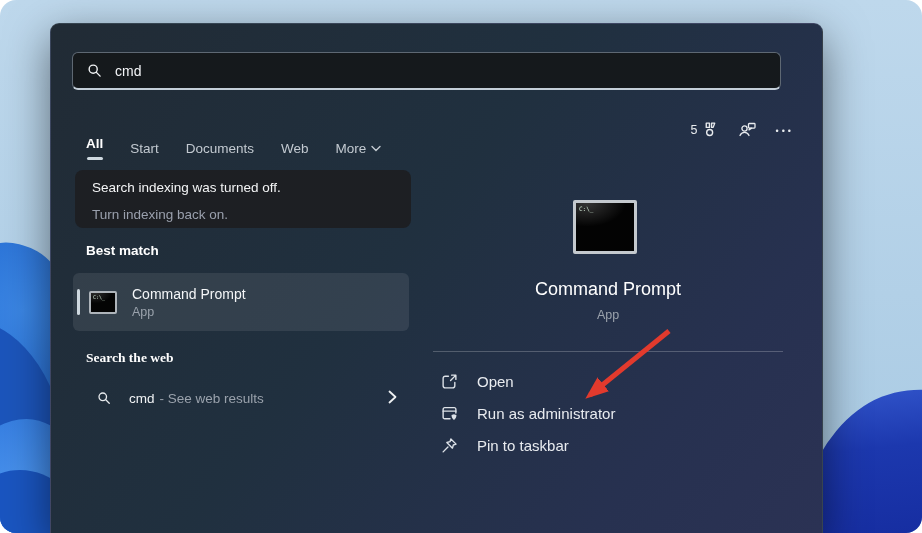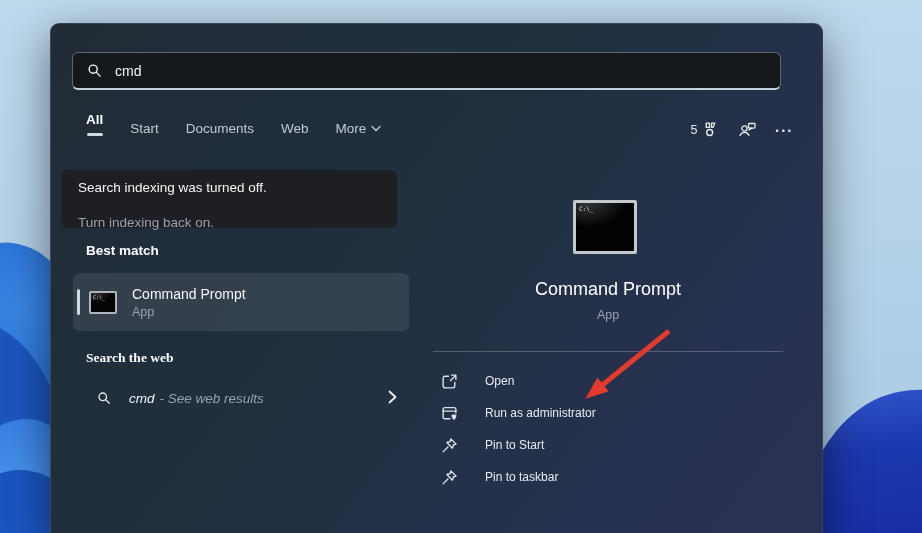--- a/index.html
+++ b/index.html
@@ -1,17 +1,17 @@
 <!DOCTYPE html>
 <html><head>
 <meta charset="utf-8">
 <style>
   * { margin:0; padding:0; box-sizing:border-box; }
   html,body { width:922px; height:533px; overflow:hidden; font-family:"Liberation Sans", sans-serif; }
-  .stage { position:relative; width:922px; height:533px; overflow:hidden; }
+  .stage { position:relative; width:922px; height:533px; overflow:hidden;border-radius:16px; }
 
   
   .wallpaper { position:absolute; inset:0; overflow:hidden;
     background:linear-gradient(180deg,#bed8ec 0%,#b2d0e7 55%,#a8cae3 100%); }
   .petal { position:absolute; }
   .petal-1 { left:-78px; top:242px; width:150px; height:210px; transform:rotate(15deg);
     background:radial-gradient(circle at 60% 30%,#3b86e4,#2268cf 75%); border-radius:48% 52% 45% 55%; }
   .petal-2 { left:-95px; top:320px; width:160px; height:250px; transform:rotate(-10deg);
     background:#1c55bb; border-radius:50%; }
   .petal-3 { left:-70px; top:415px; width:145px; height:230px; transform:rotate(25deg);
@@ -30,76 +30,76 @@
 
   
   .search-box { position:absolute; left:21px; top:28px; width:709px; height:38px;
     background:#15191c; border:1px solid #5e6873; border-bottom:2px solid #c4cfd9;
     border-radius:6px; display:flex; align-items:center; padding:0 14px; }
   .search-box svg { flex:0 0 auto; }
   .search-input { background:transparent; border:none; outline:none; color:#f3f5f7;
     font-size:14px; margin-left:13px; width:600px; font-family:"Liberation Sans", sans-serif; }
 
   
-  .tabs { position:absolute; left:35px; top:88px; display:flex; gap:27px; align-items:flex-end; }
+  .tabs { position:absolute; left:35px; top:112px; display:flex; gap:27px; align-items:center; }
   .tab { color:#c3cad1; font-size:13.5px; cursor:pointer; display:flex; flex-direction:column; align-items:center; }
   .tab .tab-label { display:flex; align-items:center; gap:5px; }
   .tab.active { color:#ffffff; font-weight:bold; }
   .tab-underline { width:16px; height:3px; border-radius:2px; background:#cfd9e0; margin-top:6px; }
 
   
   .header-icons { position:absolute; right:28px; top:97px; display:flex; align-items:center; gap:19px; }
   .rewards { display:flex; align-items:center; gap:4px; color:#e8ebee; font-size:12.5px; cursor:pointer; }
   .hicon { cursor:pointer; display:flex; align-items:center; }
   .ellipsis { color:#e8ebee; font-size:9px; letter-spacing:3px; cursor:pointer; padding-top:2px; }
 
   
-  .notification { position:absolute; left:10px; top:146px; width:336px; height:58px;
+  .notification { position:absolute; left:24px; top:146px; width:336px; height:58px;
     background:#1d1f23; border-radius:8px; padding:10px 17px; }
   .notif-title { color:#f4f5f6; font-size:13.5px; }
-  .notif-action { color:#9aa0ad; font-size:13.5px; margin-top:20px; cursor:pointer; }
+  .notif-action { color:#9aa0ad; font-size:13.5px; margin-top:12px; cursor:pointer; }
 
   .section-heading { position:absolute; left:35px; color:#ffffff; font-size:13.5px; font-weight:bold; }
   .heading-best { top:219px; }
   .heading-web { top:326px;font-family:Liberation Serif, serif; }
 
   .best-match-row { position:absolute; left:22px; top:249px; width:336px; height:58px;
     background:rgba(255,255,255,.085); border-radius:6px; display:flex; align-items:center;
     padding-left:16px; cursor:pointer; }
   .sel-pill { position:absolute; left:4px; top:16px; width:3px; height:26px; border-radius:2px; background:#cfd9e0; }
   .cmd-icon-sm { width:28px; height:23px; background:
       radial-gradient(120% 100% at 20% 0%, rgba(255,255,255,.16), transparent 55%), #040404;
     border:2px solid #aeb4ba; border-radius:2px; color:#cfe6d2;
     font-family:"DejaVu Sans Mono", monospace; font-size:5px; line-height:6px; padding:1px 2px; }
   .bm-text { margin-left:15px; }
   .bm-title { color:#f4f6f8; font-size:14px; }
   .bm-sub { color:#9aa2ac; font-size:12.5px; margin-top:3px; }
 
   .web-row { position:absolute; left:22px; top:356px; width:336px; height:36px;
-    display:flex; align-items:center; padding-left:24px; cursor:pointer;font-style:italic; }
+    display:flex; align-items:center; padding-left:24px; cursor:pointer; }
   .web-text { margin-left:18px; font-size:13.5px; color:#f0f2f4; }
   .web-suffix { color:#9aa2ac; margin-left:5px; }
   .web-chevron { position:absolute; right:12px; top:10px; }
 
   
   .cmd-icon-lg { position:absolute; left:522px; top:176px; width:64px; height:54px;
     background:radial-gradient(130% 95% at 18% 0%, rgba(255,255,255,.20), transparent 52%), #030303;
     border:3px solid #c4c9ce; border-radius:2px; color:#cfe6d2;
     font-family:"DejaVu Sans Mono", monospace; font-size:6px; line-height:7px; padding:2px 3px; }
   .preview-title { position:absolute; left:382px; top:255px; width:350px; text-align:center;
     color:#ffffff; font-size:18px; }
   .preview-sub { position:absolute; left:382px; top:284px; width:350px; text-align:center;
     color:#9aa2ac; font-size:12.5px; }
   .preview-divider { position:absolute; left:382px; top:327px; width:350px; height:1px;
     background:rgba(255,255,255,.22); }
 
   .actions { position:absolute; left:390px; top:341px; }
   .action-row { display:flex; align-items:center; height:32px; cursor:pointer; }
   .action-row svg { flex:0 0 auto; }
-  .action-label { color:#e8ebef; font-size:12px; margin-left:27px; }
+  .action-label { color:#e8ebef; font-size:15px; margin-left:19px; }
 
   .arrow-overlay { position:absolute; inset:0; pointer-events:none; }
 </style>
 </head>
 <body>
 
 <div class="stage">
 
   <div class="wallpaper">
     <div class="petal petal-1"></div>
@@ -219,27 +219,20 @@
           <path d="M2 5.8 H14"></path>
           <path d="M12.2 8.6 l2.3 0.9 c0 2.2 -0.9 3.8 -2.3 4.5 c-1.4 -0.7 -2.3 -2.3 -2.3 -4.5 z" fill="#dde2e8" stroke="none"></path>
         </svg>
         <span class="action-label">Run as administrator</span>
       </div>
       <div class="action-row">
         <svg width="17" height="17" viewBox="0 0 16 16" fill="none" stroke="#dde2e8" stroke-width="1.3" stroke-linecap="round" stroke-linejoin="round">
           <path d="M9.3 1.8 L14.2 6.7 L11.6 7.5 L10.8 10.5 L5.5 5.2 L8.5 4.4 Z"></path>
           <path d="M6.5 9.5 L2 14"></path>
         </svg>
-        <span class="action-label">Pin to Start</span>
-      </div>
-      <div class="action-row">
-        <svg width="17" height="17" viewBox="0 0 16 16" fill="none" stroke="#dde2e8" stroke-width="1.3" stroke-linecap="round" stroke-linejoin="round">
-          <path d="M9.3 1.8 L14.2 6.7 L11.6 7.5 L10.8 10.5 L5.5 5.2 L8.5 4.4 Z"></path>
-          <path d="M6.5 9.5 L2 14"></path>
-        </svg>
         <span class="action-label">Pin to taskbar</span>
       </div>
     </div>
   </div>
 
   <svg class="arrow-overlay" width="922" height="533" viewBox="0 0 922 533">
     <defs>
       <marker id="ah" orient="auto" markerUnits="userSpaceOnUse" markerWidth="24" markerHeight="20" refX="17" refY="9">
         <path d="M0 0 L23 9 L0 18 Z" fill="#e23a2d"></path>
       </marker>

